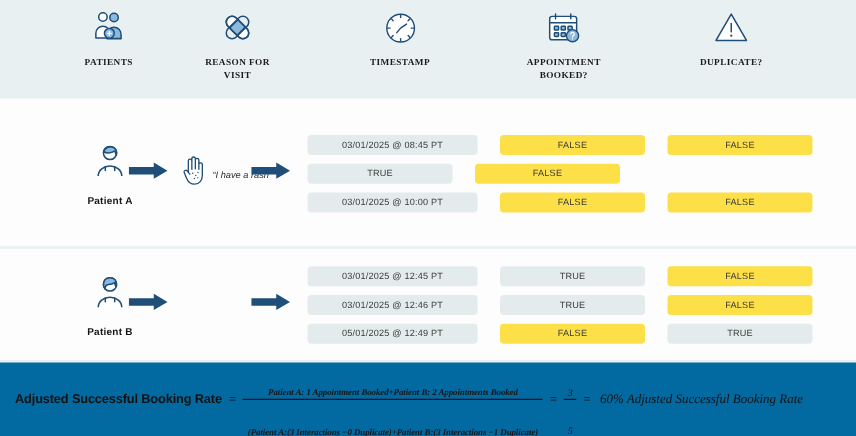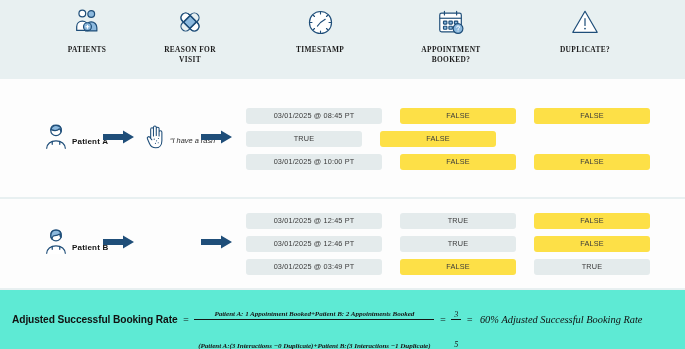--- a/index.html
+++ b/index.html
@@ -41,21 +41,21 @@
   .rg-b{top:200px;height:88px;}
   .divider{
     position:absolute;left:0;width:685px;height:2px;background:#e8f0f1;
   }
   .div-a{top:197px;}
   .div-b{top:288px;}
 
   
   .patient-block{
     position:absolute;left:40px;top:50%;transform:translateY(-50%);
-    width:96px;display:flex;flex-direction:row;align-items:center;
+    width:96px;display:flex;flex-direction:column;align-items:center;
   }
   .patient-block .pname{
     margin-top:6px;font-size:8px;font-weight:bold;color:#141414;letter-spacing:.2px;
   }
   .arrow{position:absolute;top:50%;transform:translateY(-50%);}
   .arrow-1{left:103px;}
   .arrow-2{left:201px;}
 
   .reason-block{
     position:absolute;left:142px;top:50%;transform:translateY(-50%);
@@ -76,21 +76,21 @@
   }
   .pill.ts{width:136px;margin-right:18px;}
   .pill.bool{width:116px;margin-right:18px;}
   .pill.bool:last-child{margin-right:0;}
   .p-blue{background:#e4ebec;}
   .p-pink{background:#fde047;}
 
   
   .formula-band{
     position:absolute;left:0;top:290px;width:685px;height:59px;
-    background:#5eead4;
+    background:#0369a1;
     display:flex;align-items:center;
   }
   .formula-inner{
     display:flex;align-items:center;padding-left:12px;
     font-family:"Liberation Serif","DejaVu Serif",serif;
   }
   .f-title{
     font-family:"Liberation Sans","DejaVu Sans",sans-serif;
     font-size:10.2px;font-weight:bold;color:#111;letter-spacing:-.1px;
     white-space:nowrap;
@@ -283,21 +283,21 @@
         <span class="pill ts p-blue">03/01/2025 @ 12:45 PT</span>
         <span class="pill bool p-blue">TRUE</span>
         <span class="pill bool p-pink">FALSE</span>
       </div>
       <div class="pill-row">
         <span class="pill ts p-blue">03/01/2025 @ 12:46 PT</span>
         <span class="pill bool p-blue">TRUE</span>
         <span class="pill bool p-pink">FALSE</span>
       </div>
       <div class="pill-row">
-        <span class="pill ts p-blue">03/01/2025 @ 03:49 PT</span>
+        <span class="pill ts p-blue">05/01/2025 @ 12:49 PT</span>
         <span class="pill bool p-pink">FALSE</span>
         <span class="pill bool p-blue">TRUE</span>
       </div>
     </div>
   </div>
 
   <div class="divider div-b"></div>
 
   <div class="formula-band">
     <div class="formula-inner">

